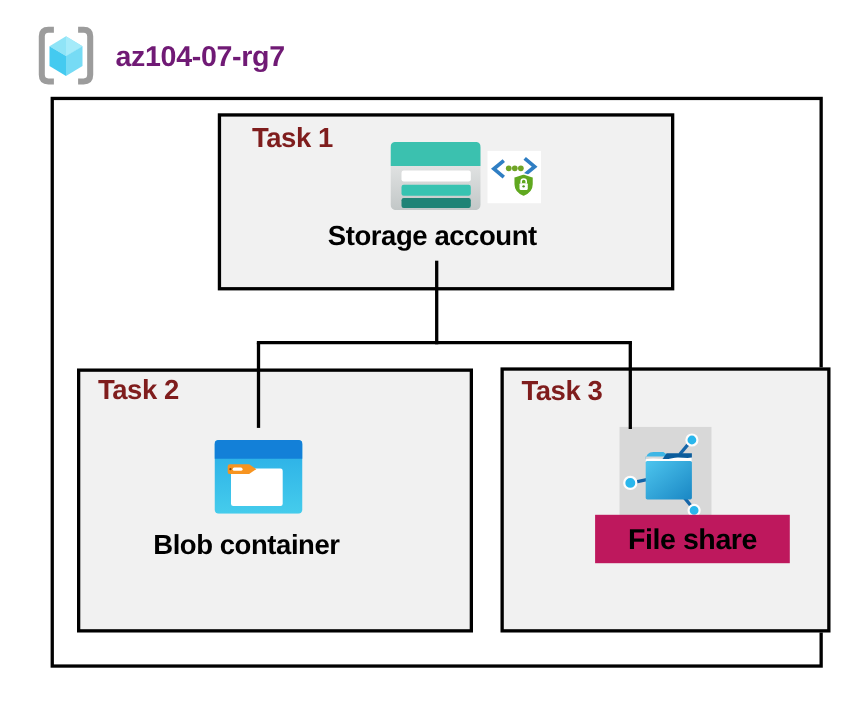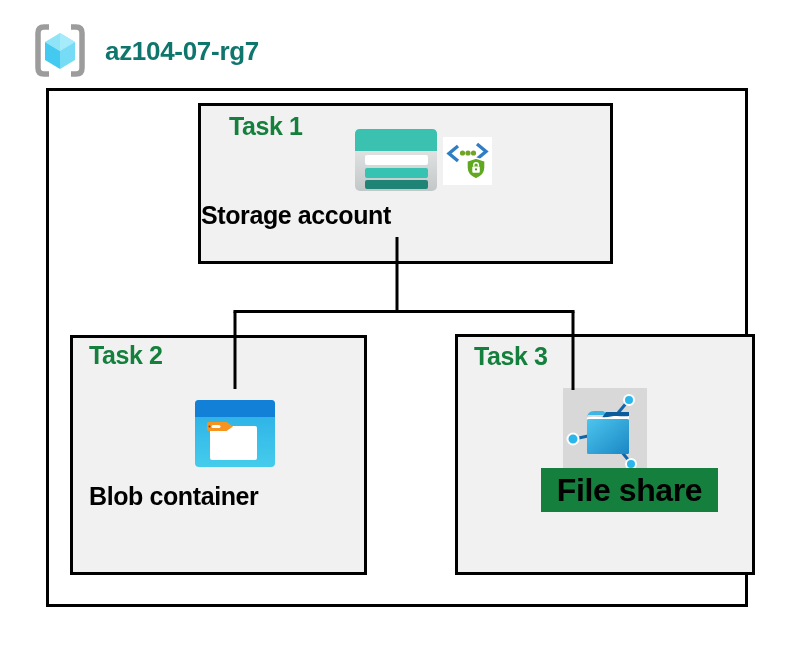--- a/index.html
+++ b/index.html
@@ -6,62 +6,62 @@
   body {
     width:788px; height:647px; position:relative;
     background:#ffffff;
     font-family:"Liberation Sans", sans-serif;
     overflow:hidden;
   }
   .abs { position:absolute; }
 
   .rg-label {
     position:absolute; left:105px; top:36px;
-    font-size:26px; font-weight:bold; color:#0f766e;
+    font-size:26px; font-weight:bold; color:#701a75;
     letter-spacing:-0.3px; white-space:nowrap;
   }
 
   .outer-box {
     position:absolute; left:46px; top:88px;
     width:702px; height:519px;
     border:3px solid #000; background:#fff;
     box-sizing:border-box;
   }
 
   .task-box {
     position:absolute;
     border:3px solid #000; background:#f1f1f1;
     box-sizing:border-box;
   }
   .task-box-1 { left:149px; top:12px;  width:415px; height:161px; }
-  .task-box-2 { left:21px;  top:244px; width:297px; height:240px; }
+  .task-box-2 { left:21px;  top:244px; width:360px; height:240px; }
   .task-box-3 { left:374px; top:243px; width:300px; height:241px;margin-left:32px; }
 
   .task-title {
     position:absolute;
-    font-size:25px; font-weight:bold; color:#15803d;
+    font-size:25px; font-weight:bold; color:#7f1d1d;
     letter-spacing:-0.4px; white-space:nowrap;
   }
   .title-1 { left:28px; top:6px; }
   .title-2 { left:16px; top:3px; }
   .title-3 { left:16px; top:5px; }
 
   .item-label {
     position:absolute;
     font-size:25px; font-weight:bold; color:#000;
-    letter-spacing:-0.4px; text-align:left; white-space:nowrap;
+    letter-spacing:-0.4px; text-align:center; white-space:nowrap;
   }
   .label-storage { left:0;   top:95px;  width:384px; }
   .label-blob    { left:16px; top:144px; width:270px; }
 
   .fileshare-band {
     position:absolute; left:83px; top:131px;
     width:177px; height:44px;
-    background:#15803d;
-    font-size:32px; font-weight:bold; color:#000;
+    background:#be185d;
+    font-size:26px; font-weight:bold; color:#000;
     letter-spacing:-0.4px; text-align:center; line-height:44px;
   }
 
   .connector-svg {
     position:absolute; left:0; top:0;
     pointer-events:none;
   }
   svg { display:block; }
 </style>
 </head>

